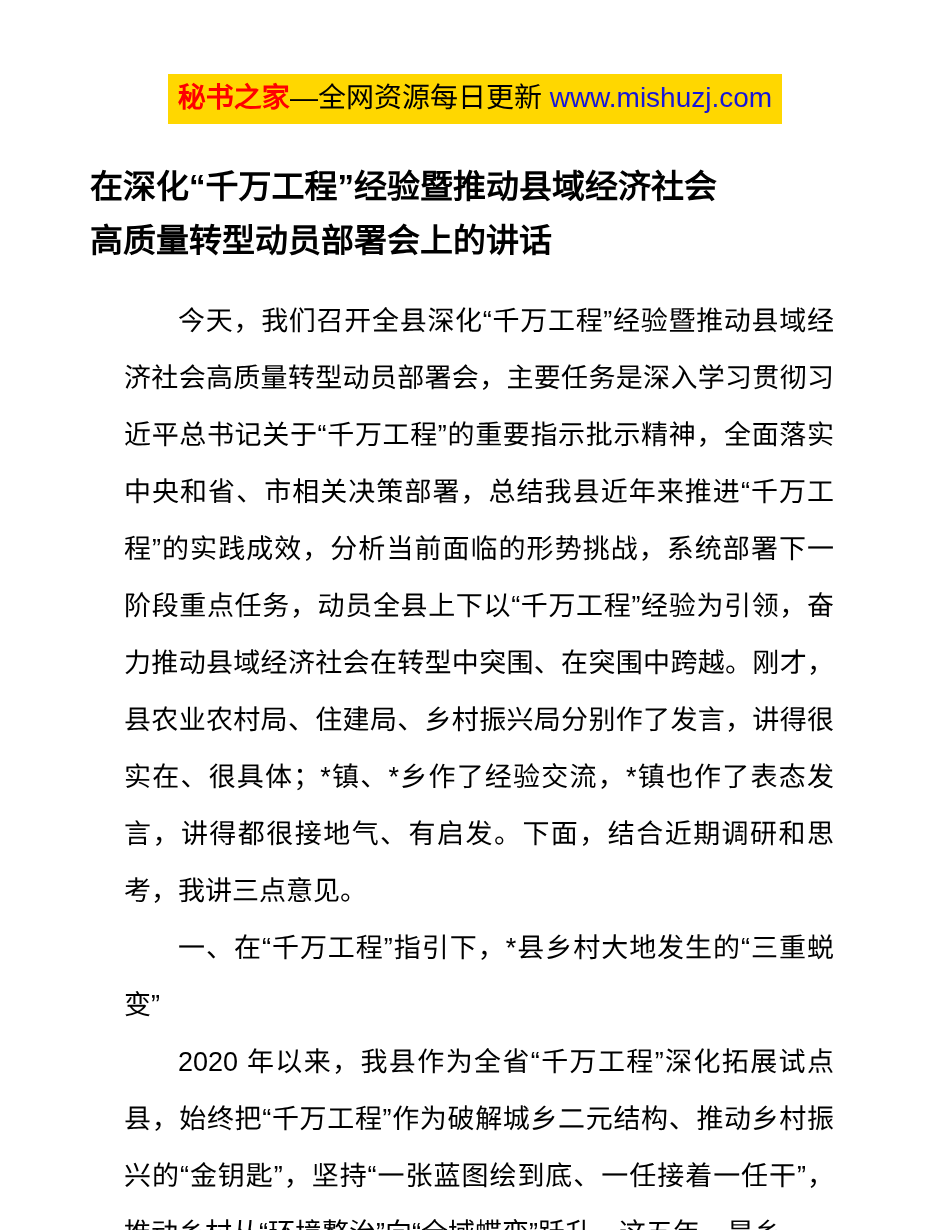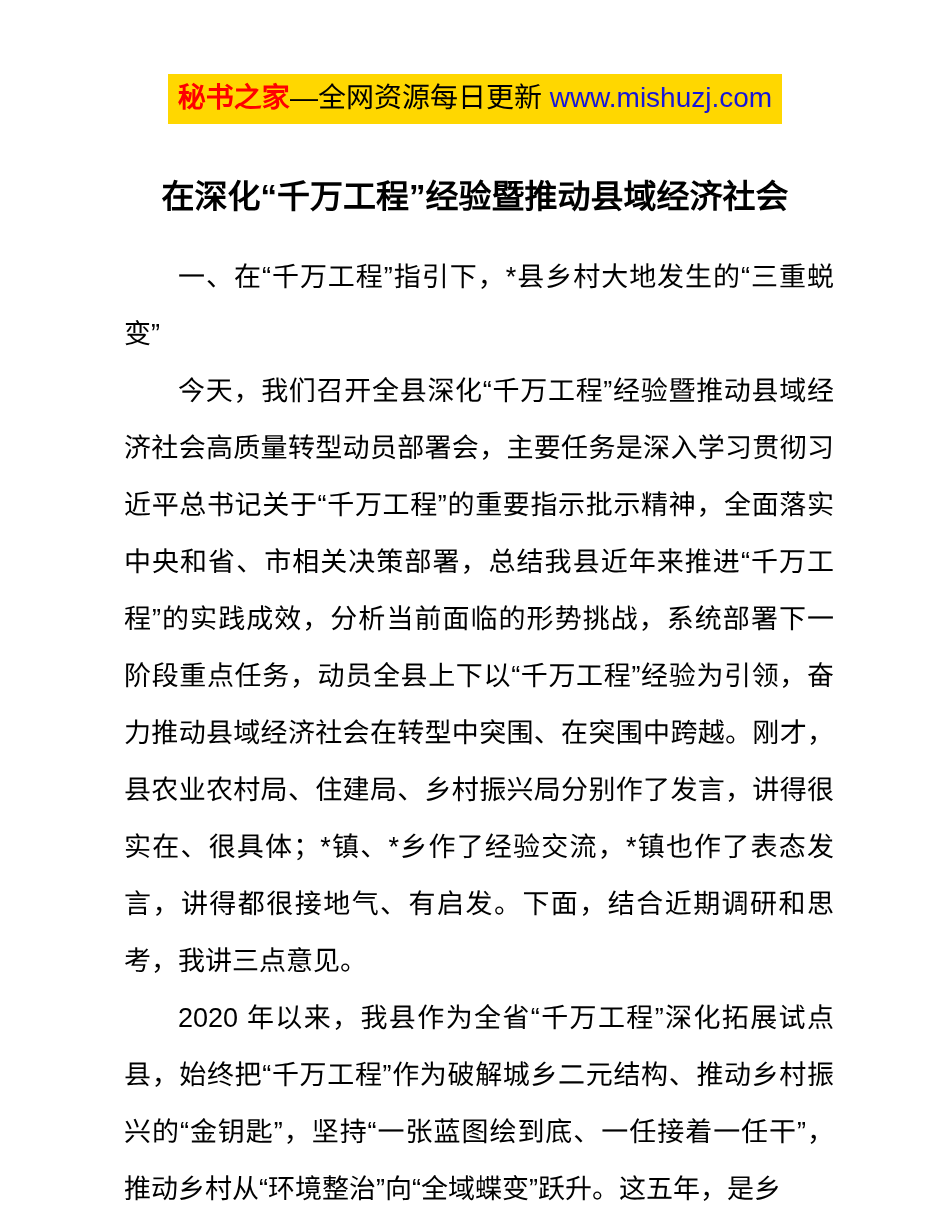--- a/index.html
+++ b/index.html
@@ -34,22 +34,21 @@
     font-weight: bold;
   }
   .site-slogan {
     color: #000000;
   }
   .site-url {
     color: #1616d9;
     text-decoration: none;
   }
   .doc-title {
-    margin: 46px 90px 0 90px;
-    text-align: center;
+    margin: 36px 90px 0 90px;
     font-size: 33px;
     font-weight: bold;
     line-height: 54px;
     color: #000000;
   }
   .doc-body {
     margin-top: 25px;
     padding: 0 116px 0 124px;
     font-size: 27px;
     line-height: 57px;
@@ -71,21 +70,22 @@
 <div class="page">
 
   <div class="site-header">
     <span class="highlight">
       <span class="site-name">秘书之家</span><span class="site-slogan">—全网资源每日更新 </span><span class="site-url">www.mishuzj.com</span>
     </span>
   </div>
 
   <div class="doc-title">
     <div>在深化“千万工程”经验暨推动县域经济社会</div>
+    <div>高质量转型动员部署会上的讲话</div>
   </div>
 
   <div class="doc-body">
+    <p class="indent">今天，我们召开全县深化“千万工程”经验暨推动县域经济社会高质量转型动员部署会，主要任务是深入学习贯彻习近平总书记关于“千万工程”的重要指示批示精神，全面落实中央和省、市相关决策部署，总结我县近年来推进“千万工程”的实践成效，分析当前面临的形势挑战，系统部署下一阶段重点任务，动员全县上下以“千万工程”经验为引领，奋力推动县域经济社会在转型中突围、在突围中跨越。刚才，县农业农村局、住建局、乡村振兴局分别作了发言，讲得很实在、很具体；*镇、*乡作了经验交流，*镇也作了表态发言，讲得都很接地气、有启发。下面，结合近期调研和思考，我讲三点意见。</p>
     <p class="indent">一、在“千万工程”指引下，*县乡村大地发生的“三重蜕变”</p>
-    <p class="indent">今天，我们召开全县深化“千万工程”经验暨推动县域经济社会高质量转型动员部署会，主要任务是深入学习贯彻习近平总书记关于“千万工程”的重要指示批示精神，全面落实中央和省、市相关决策部署，总结我县近年来推进“千万工程”的实践成效，分析当前面临的形势挑战，系统部署下一阶段重点任务，动员全县上下以“千万工程”经验为引领，奋力推动县域经济社会在转型中突围、在突围中跨越。刚才，县农业农村局、住建局、乡村振兴局分别作了发言，讲得很实在、很具体；*镇、*乡作了经验交流，*镇也作了表态发言，讲得都很接地气、有启发。下面，结合近期调研和思考，我讲三点意见。</p>
     <p class="indent">2020 年以来，我县作为全省“千万工程”深化拓展试点县，始终把“千万工程”作为破解城乡二元结构、推动乡村振兴的“金钥匙”，坚持“一张蓝图绘到底、一任接着一任干”，推动乡村从“环境整治”向“全域蝶变”跃升。这五年，是乡</p>
   </div>
 
 </div>
 
 </body></html>

